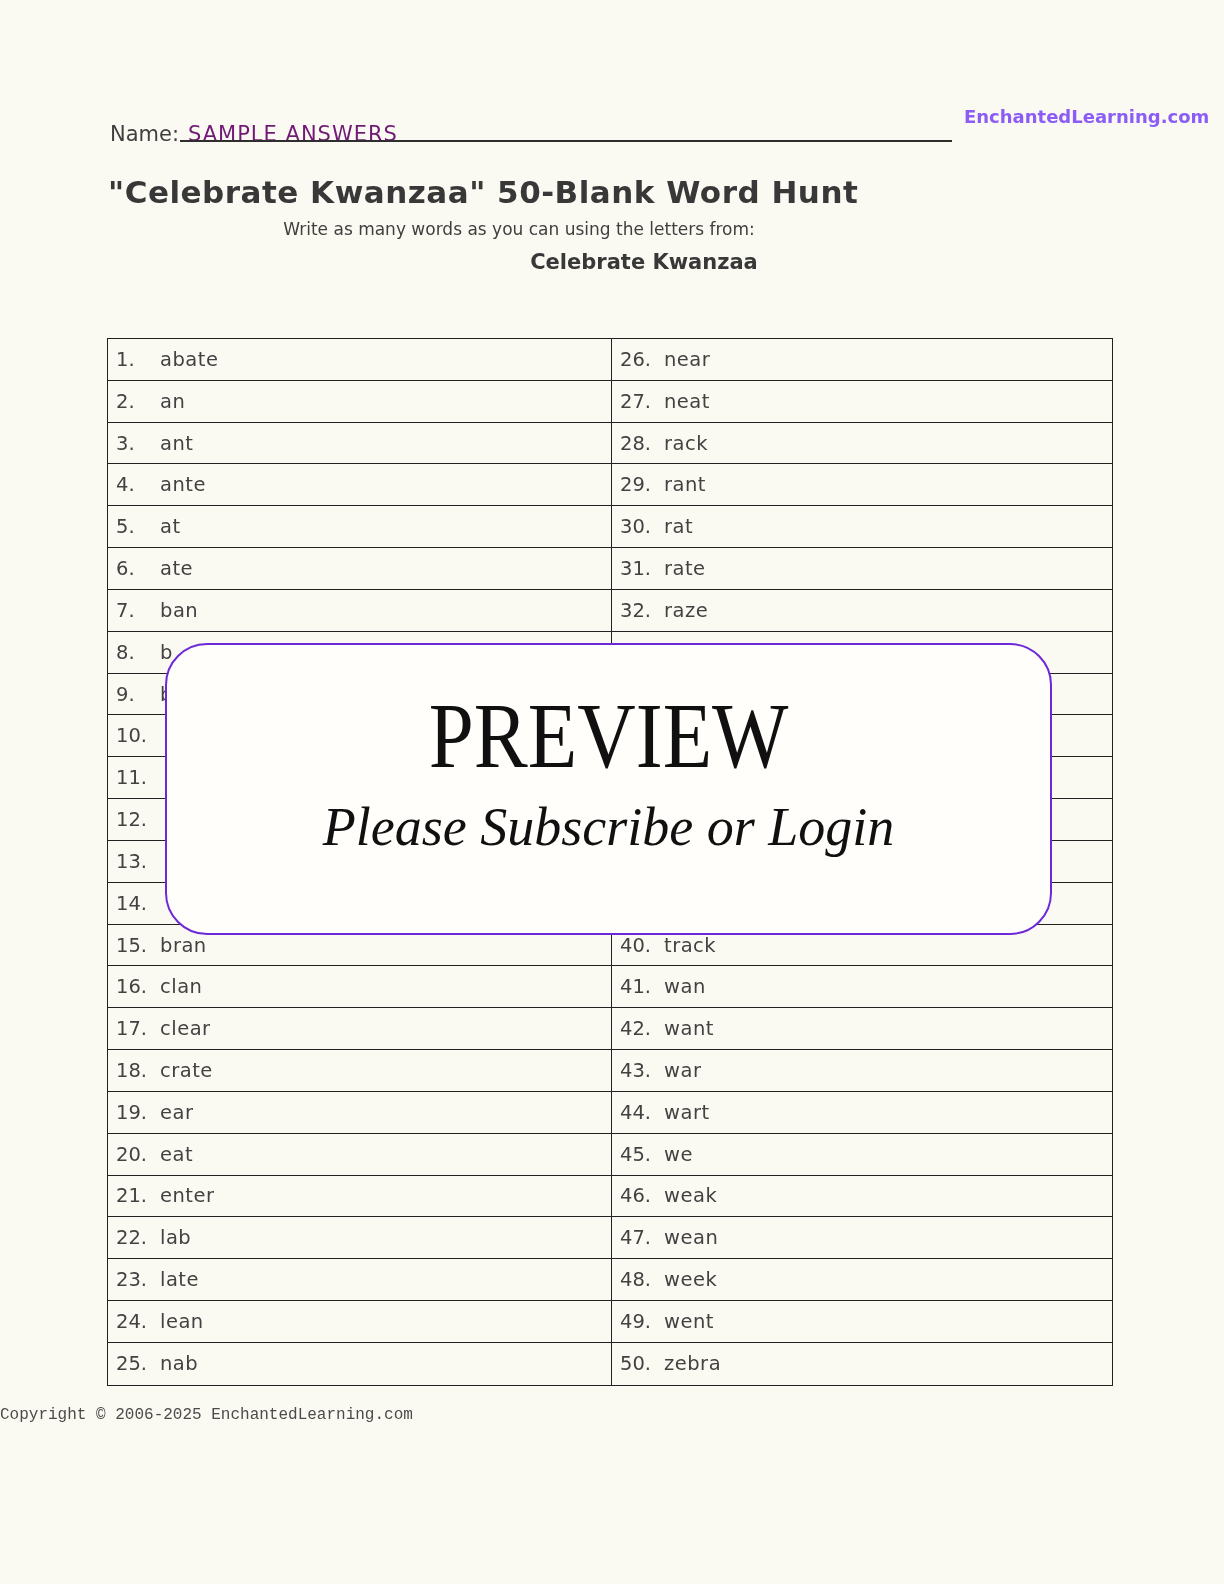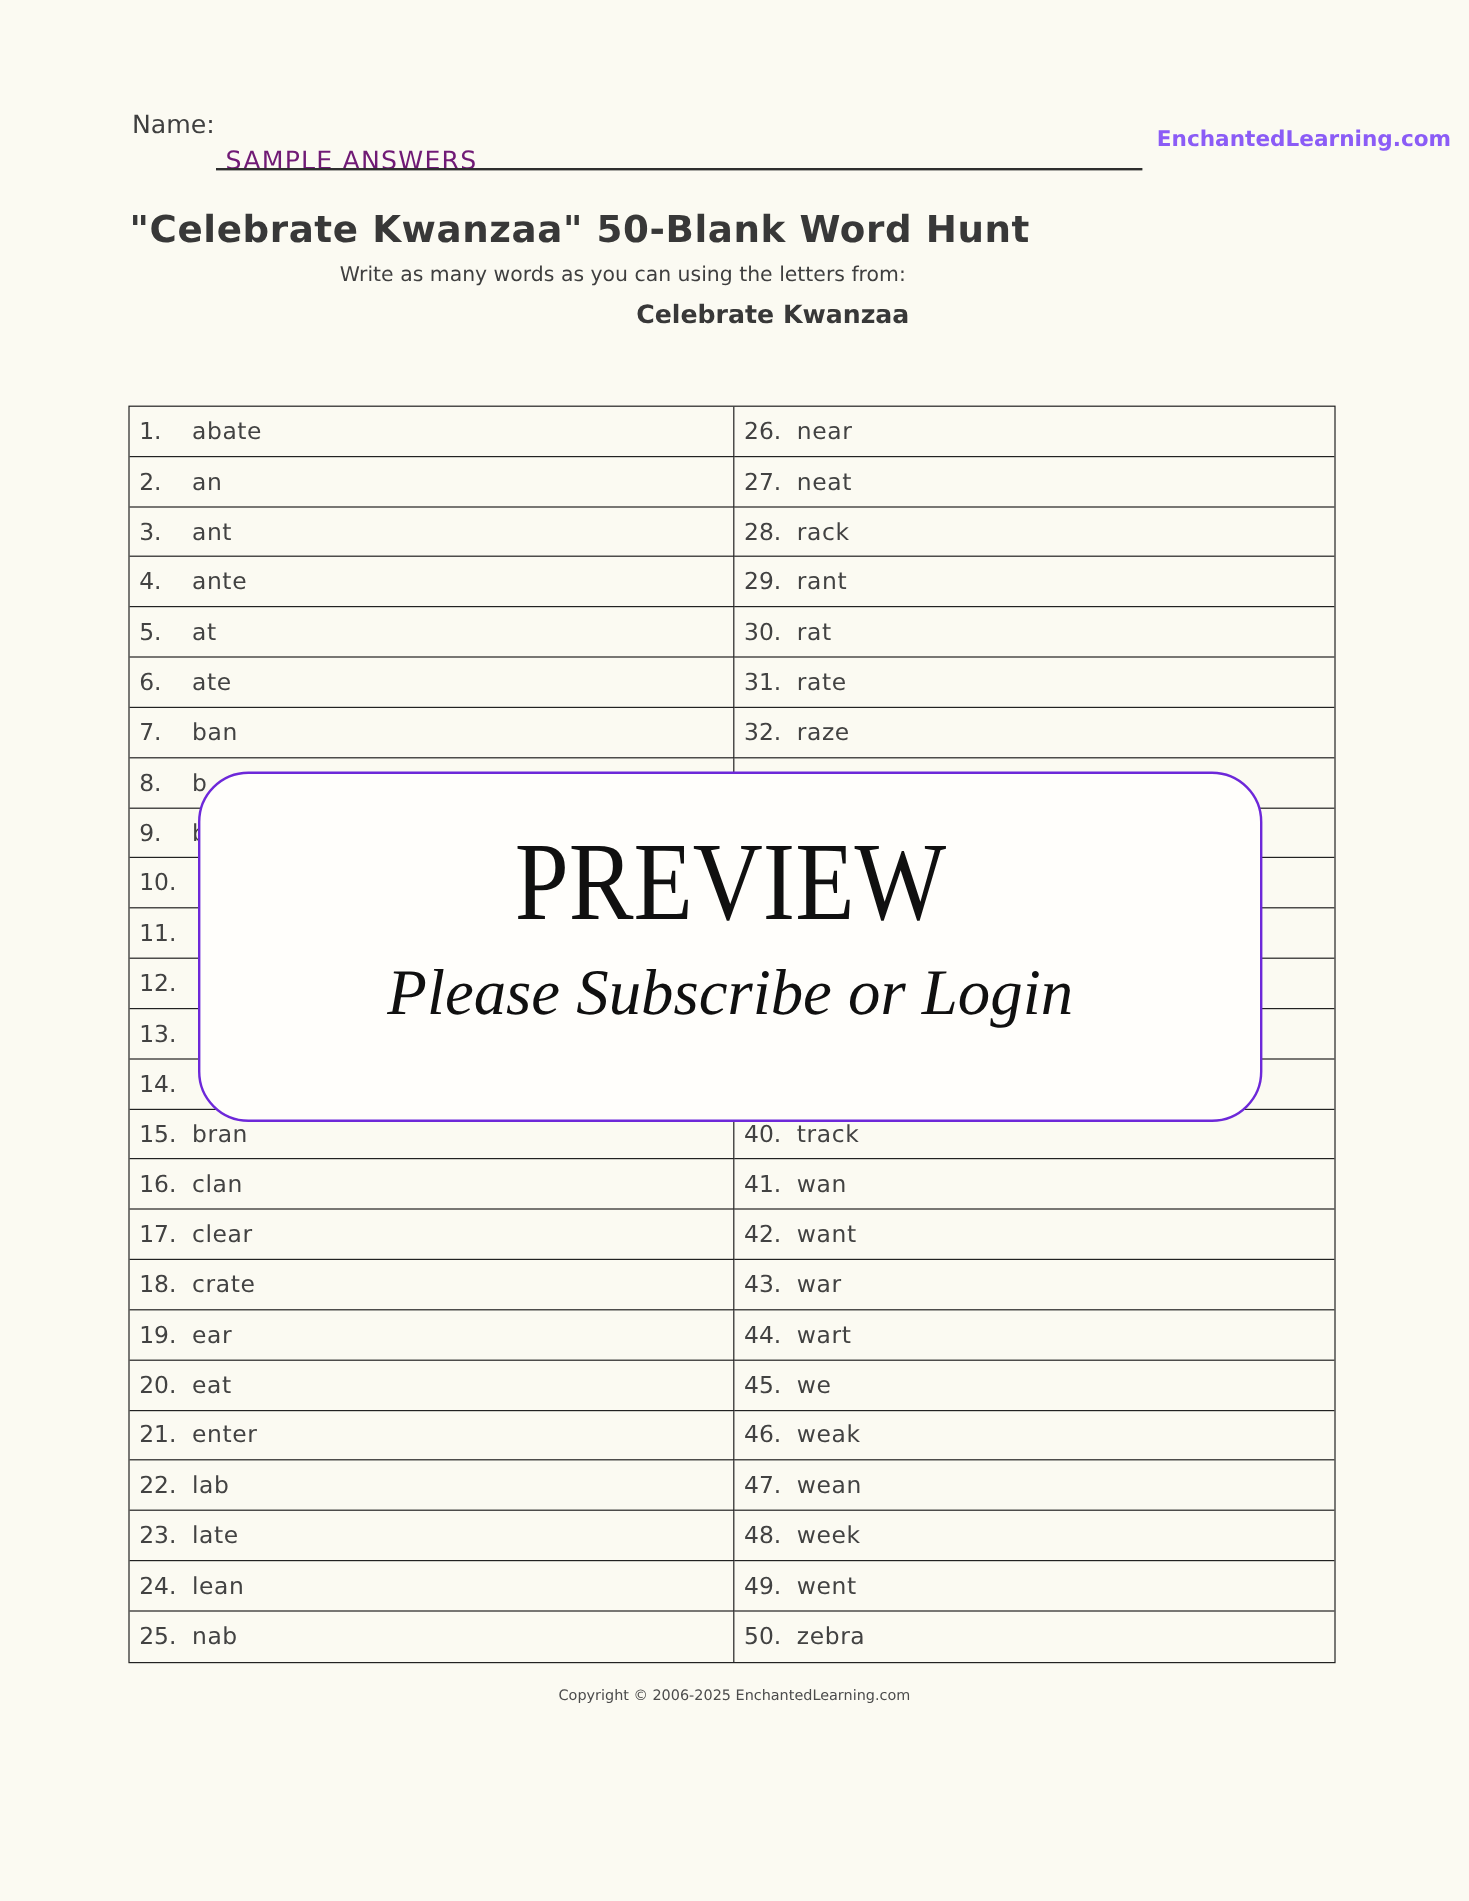--- a/index.html
+++ b/index.html
@@ -6,21 +6,21 @@
   body{
     width:1224px;height:1584px;position:relative;
     background:#fbfaf2;
     font-family:"DejaVu Sans", sans-serif;
     color:#3d3d3d;
     overflow:hidden;
   }
   .abs{position:absolute;}
 
   
-  .name-label{left:110px;top:92px;font-size:21px;color:#3f3f3f;}
+  .name-label{left:110px;top:122px;font-size:21px;color:#3f3f3f;}
   .name-value{left:188px;top:122px;font-size:21px;letter-spacing:1px;color:#701a75;}
   .name-underline{left:180px;top:118px;width:772px;height:22px;border-bottom:2px solid #2e2e2e;}
   .site-logo{left:964px;top:106px;font-size:18px;font-weight:bold;color:#8b5cf6;}
   .page-title{left:108px;top:153px;font-size:31px;font-weight:bold;color:#383838;letter-spacing:0.5px;}
   .instructions{left:0;top:219px;width:1038px;text-align:center;font-size:17px;color:#3f3f3f;}
   .source-words{left:0;top:250px;width:1224px;text-align:center;font-size:21px;font-weight:bold;color:#383838;padding-left:32px;}
 
   
   .word-table{
     left:107px;top:338px;
@@ -60,21 +60,21 @@
   .preview-subtitle{
     margin-top:16px;
     font-family:"Liberation Serif", serif;
     font-style:italic;
     font-size:54px;line-height:56px;
     color:#101010;
     white-space:nowrap;
   }
 
   
-  .copyright{left:0;top:1406px;width:1224px;text-align:center;font-size:12px;color:#4b4b4b;}
+  .copyright{left:0;top:1406px;width:1224px;text-align:left;font-size:16px;color:#4b4b4b;font-family:Liberation Mono, monospace;}
 </style>
 </head>
 <body>
 
 <div class="abs name-label">Name:</div>
 <div class="abs name-value">SAMPLE ANSWERS</div>
 <div class="abs name-underline"></div>
 <div class="abs site-logo">EnchantedLearning.com</div>
 
 <h1 class="abs page-title">"Celebrate Kwanzaa" 50-Blank Word Hunt</h1>

